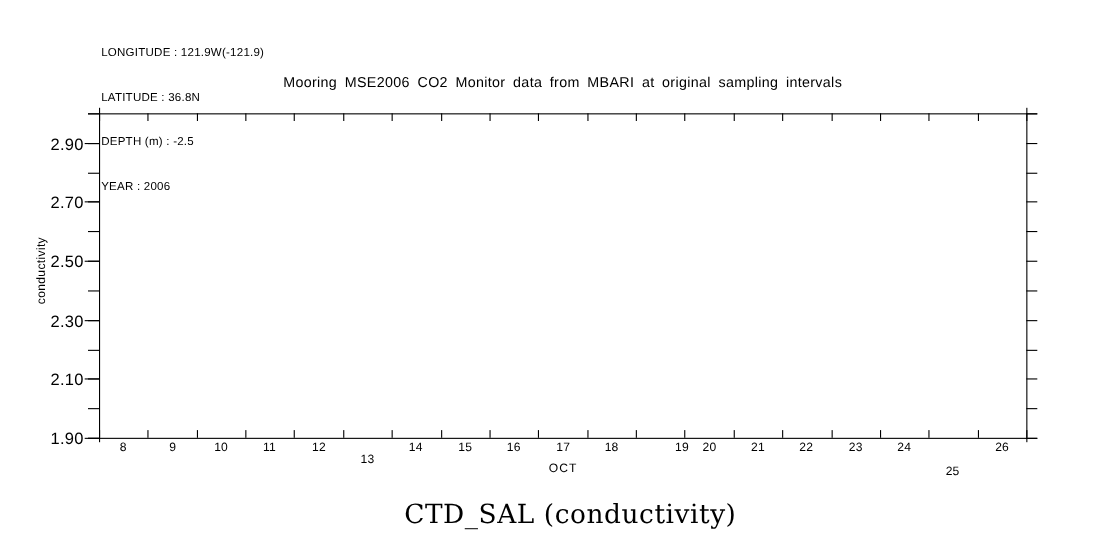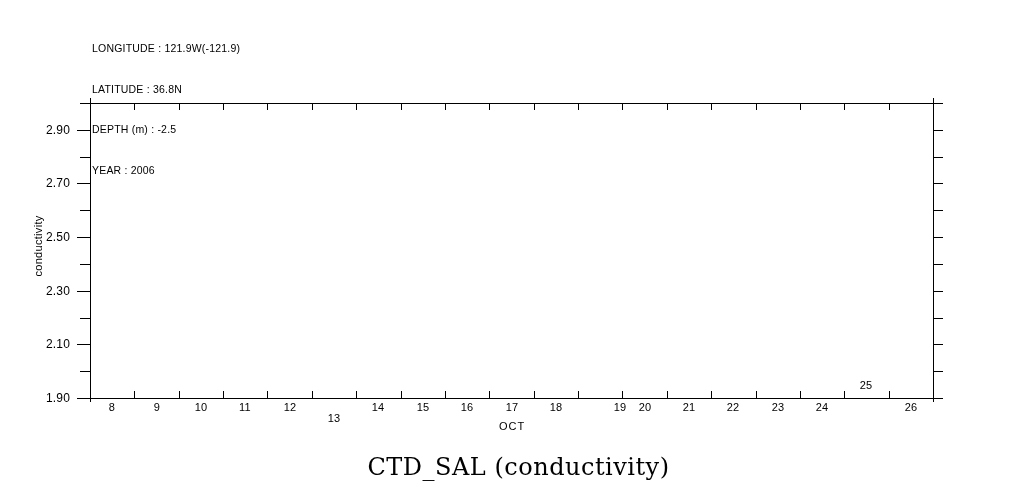--- a/index.html
+++ b/index.html
@@ -36,40 +36,41 @@
     font-size:11px;letter-spacing:1px;
   }
   .figure-caption{
     position:absolute;left:90px;top:453px;width:857px;
     text-align:center;
     font-family:"DejaVu Serif","Liberation Serif",serif;
     font-size:24px;letter-spacing:.5px;
   }
   .pline{position:absolute;background:#000000;}
   .y-tick-label{
-    position:absolute;width:36px;text-align:center;
-    font-size:12px;letter-spacing:.2px;
+    position:absolute;width:36px;text-align:right;
+    font-size:15px;letter-spacing:.2px;
   }
   .x-tick-label{
     position:absolute;width:32px;text-align:center;
     font-size:11px;letter-spacing:.2px;
   }
 </style>
 </head>
 <body>
 
 <div id="screen">
 
   <div class="meta-block">
     <div>LONGITUDE : 121.9W(-121.9)</div>
     <div>LATITUDE : 36.8N</div>
     <div>DEPTH (m) : -2.5</div>
     <div>YEAR : 2006</div>
   </div>
 
+  <div class="chart-title">Mooring MSE2006 CO2 Monitor data from MBARI at original sampling intervals</div>
 
   <div class="y-axis-label">conductivity</div>
 
   <div id="plot">
       <div class="pline" style="left: 80px; top: 103px; width: 863px; height: 1px;"></div>
       <div class="pline" style="left: 80px; top: 398px; width: 863px; height: 1px;"></div>
       <div class="pline" style="left: 90px; top: 98px; width: 1px; height: 304px;"></div>
       <div class="pline" style="left: 933px; top: 98px; width: 1px; height: 304px;"></div>
       <div class="pline" style="left: 80px; top: 398px; width: 10px; height: 1px;"></div>
       <div class="pline" style="left: 933px; top: 398px; width: 10px; height: 1px;"></div>
@@ -157,21 +158,21 @@
       <div class="x-tick-label" style="left: 407px; top: 401px;">15</div>
       <div class="x-tick-label" style="left: 451px; top: 401px;">16</div>
       <div class="x-tick-label" style="left: 496px; top: 401px;">17</div>
       <div class="x-tick-label" style="left: 540px; top: 401px;">18</div>
       <div class="x-tick-label" style="left: 604px; top: 401px;">19</div>
       <div class="x-tick-label" style="left: 629px; top: 401px;">20</div>
       <div class="x-tick-label" style="left: 673px; top: 401px;">21</div>
       <div class="x-tick-label" style="left: 717px; top: 401px;">22</div>
       <div class="x-tick-label" style="left: 762px; top: 401px;">23</div>
       <div class="x-tick-label" style="left: 806px; top: 401px;">24</div>
-      <div class="x-tick-label" style="left: 850px; top: 379px;">25</div>
+      <div class="x-tick-label" style="left: 850px; top: 423px;">25</div>
       <div class="x-tick-label" style="left: 895px; top: 401px;">26</div>
     </div>
 
   <div class="x-month-label">OCT</div>
 
   <div class="figure-caption">CTD_SAL (conductivity)</div>
 
 </div>
 
 </body></html>

